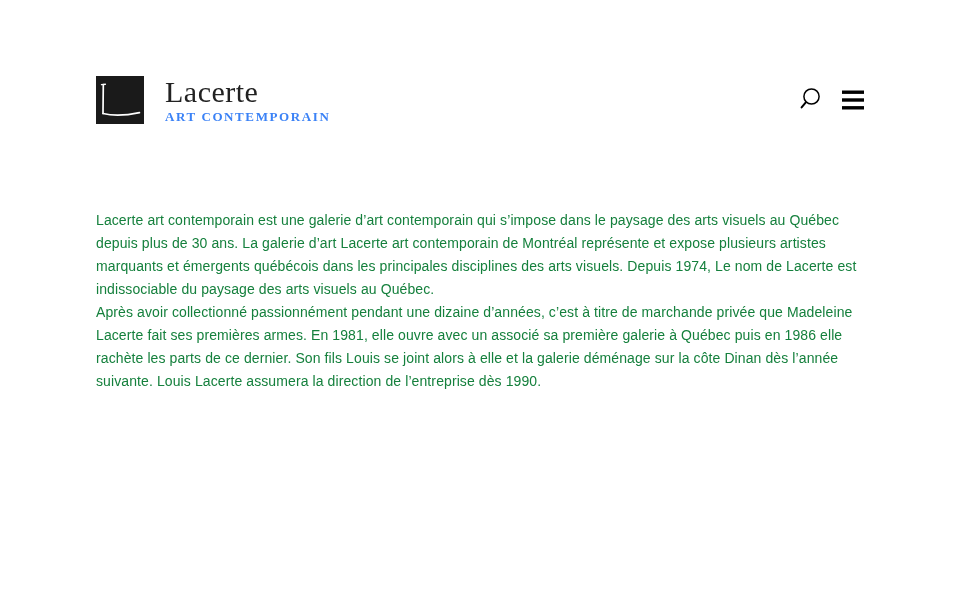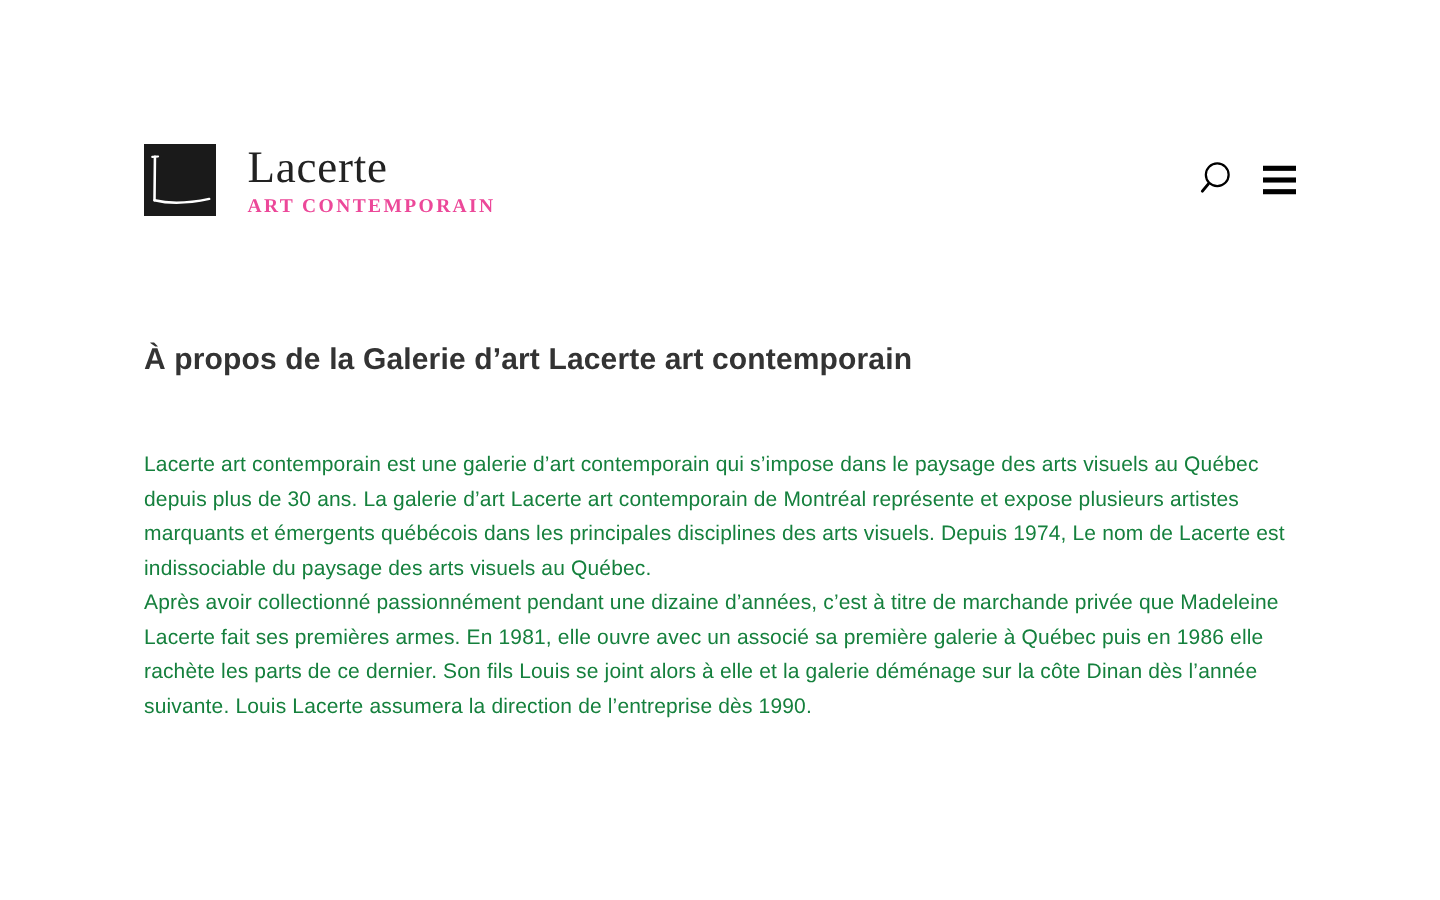--- a/index.html
+++ b/index.html
@@ -9,21 +9,21 @@
     background: #ffffff;
     font-family: "Liberation Sans", sans-serif;
     overflow: hidden;
   }
   .container {
     width: 768px;
     margin: 0 auto;
   }
   
   .site-header {
-    padding-top: 96px;
+    padding-top: 76px;
   }
   .header-inner {
     display: flex;
     align-items: center;
     justify-content: space-between;
   }
   .logo {
     display: flex;
     align-items: center;
     gap: 21px;
@@ -45,21 +45,21 @@
     font-family: "Liberation Serif", serif;
     font-size: 30px;
     font-weight: 400;
     color: #222222;
     letter-spacing: 0.5px;
   }
   .logo-subtitle {
     font-family: "Liberation Serif", serif;
     font-size: 13px;
     font-weight: 700;
-    color: #ec4899;
+    color: #3b82f6;
     letter-spacing: 1.6px;
     margin-top: 3px;
     white-space: nowrap;
   }
   .header-icons {
     display: flex;
     align-items: center;
     gap: 20px;
   }
   .icon-btn {
@@ -126,19 +126,18 @@
           <rect x="0" y="17.1" width="22" height="3.4" fill="#000000"></rect>
         </svg>
       </button>
     </div>
 
   </div>
 </header>
 
 <main class="main-content">
   <div class="container">
-    <h1 class="page-title">À propos de la Galerie d’art Lacerte art contemporain</h1>
     <div class="body-text">
       <p>Lacerte art contemporain est une galerie d’art contemporain qui s’impose dans le paysage des arts visuels au Québec depuis plus de 30 ans. La galerie d’art Lacerte art contemporain de Montréal représente et expose plusieurs artistes marquants et émergents québécois dans les principales disciplines des arts visuels. Depuis 1974, Le nom de Lacerte est indissociable du paysage des arts visuels au Québec.</p>
       <p>Après avoir collectionné passionnément pendant une dizaine d’années, c’est à titre de marchande privée que Madeleine Lacerte fait ses premières armes. En 1981, elle ouvre avec un associé sa première galerie à Québec puis en 1986 elle rachète les parts de ce dernier. Son fils Louis se joint alors à elle et la galerie déménage sur la côte Dinan dès l’année suivante. Louis Lacerte assumera la direction de l’entreprise dès 1990.</p>
     </div>
   </div>
 </main>
 
 </body></html>

